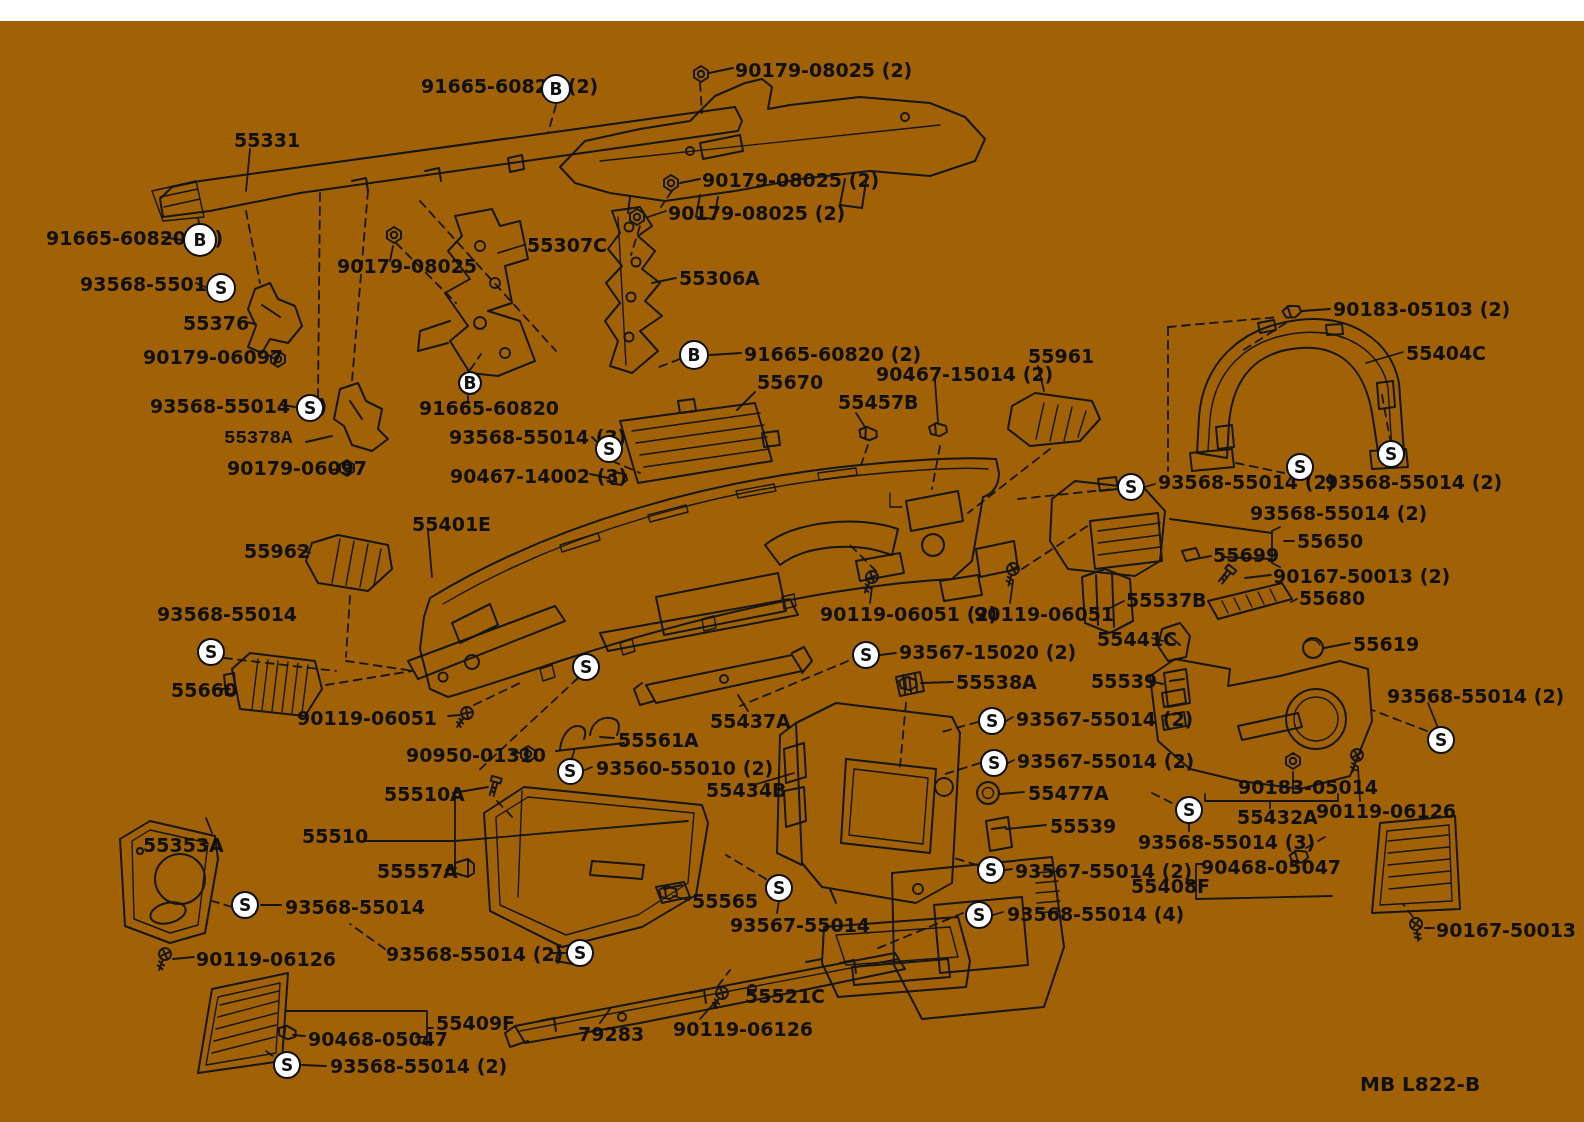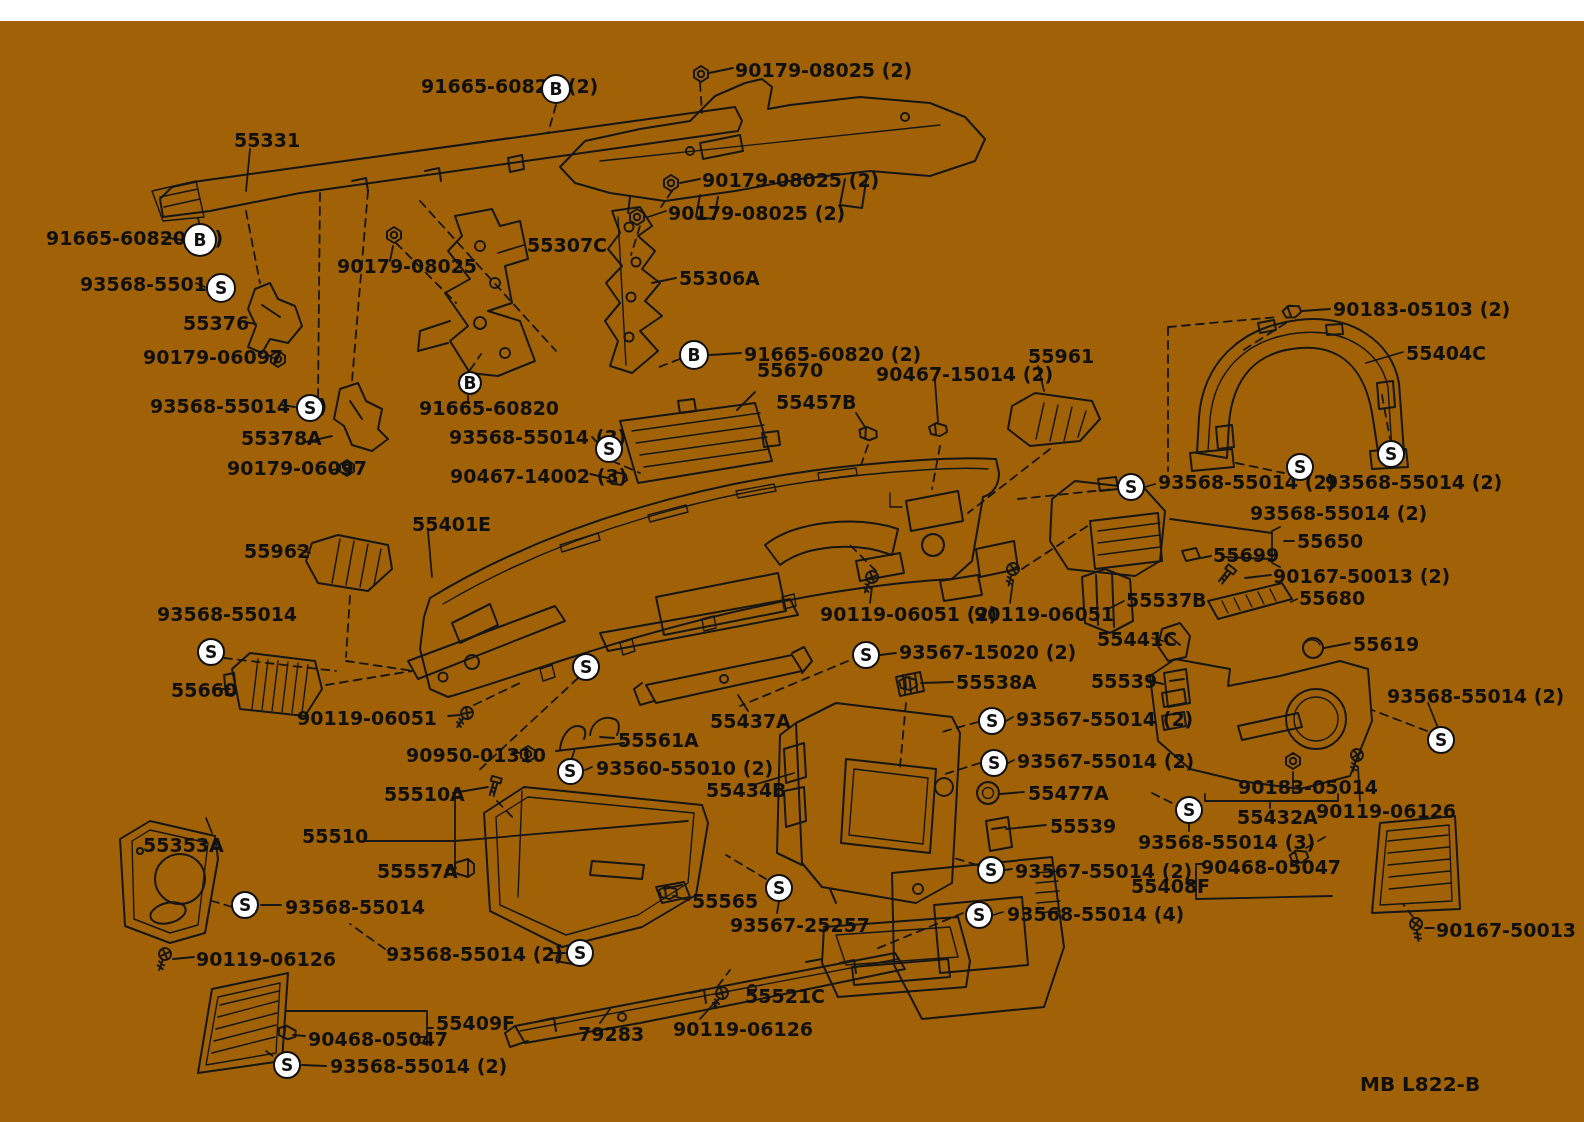--- a/index.html
+++ b/index.html
@@ -325,25 +325,25 @@
       <div class="lbl" style="left: 337px; top: 236px;">90179-08025</div>
       <div class="lbl" style="left: 679px; top: 248px;">55306A</div>
       <div class="lbl" style="left: 80px; top: 254px;">93568-55014</div>
       <div class="lbl" style="left: 183px; top: 293px;">55376</div>
       <div class="lbl" style="left: 1333px; top: 279px;">90183-05103 (2)</div>
       <div class="lbl" style="left: 143px; top: 327px;">90179-06097</div>
       <div class="lbl" style="left: 744px; top: 324px;">91665-60820 (2)</div>
       <div class="lbl" style="left: 1406px; top: 323px;">55404C</div>
       <div class="lbl" style="left: 1028px; top: 326px;">55961</div>
       <div class="lbl" style="left: 876px; top: 344px;">90467-15014 (2)</div>
-      <div class="lbl" style="left: 757px; top: 340px;">55670</div>
-      <div class="lbl" style="left: 776px; top: 372px; text-align: right;">55457B</div>
+      <div class="lbl" style="left: 757px; top: 352px;">55670</div>
+      <div class="lbl" style="left: 838px; top: 372px; text-align: right;">55457B</div>
       <div class="lbl" style="left: 150px; top: 376px;">93568-55014 (2)</div>
       <div class="lbl" style="left: 419px; top: 378px;">91665-60820</div>
-      <div class="lbl" style="left: 241px; top: 408px;">55378A</div>
+      <div class="lbl" style="left: 224px; top: 408px; font-family: Liberation Mono, monospace;">55378A</div>
       <div class="lbl" style="left: 449px; top: 407px;">93568-55014 (3)</div>
       <div class="lbl" style="left: 227px; top: 438px;">90179-06097</div>
       <div class="lbl" style="left: 450px; top: 446px;">90467-14002 (3)</div>
       <div class="lbl" style="left: 1158px; top: 452px;">93568-55014 (2)</div>
       <div class="lbl" style="left: 1325px; top: 452px;">93568-55014 (2)</div>
       <div class="lbl" style="left: 1250px; top: 483px;">93568-55014 (2)</div>
       <div class="lbl" style="left: 412px; top: 494px;">55401E</div>
       <div class="lbl" style="left: 244px; top: 521px;">55962</div>
       <div class="lbl" style="left: 1297px; top: 511px;">55650</div>
       <div class="lbl" style="left: 1213px; top: 525px;">55699</div>
@@ -377,21 +377,21 @@
       <div class="lbl" style="left: 1050px; top: 796px;">55539</div>
       <div class="lbl" style="left: 302px; top: 806px;">55510</div>
       <div class="lbl" style="left: 1138px; top: 812px;">93568-55014 (3)</div>
       <div class="lbl" style="left: 1201px; top: 837px;">90468-05047</div>
       <div class="lbl" style="left: 377px; top: 841px;">55557A</div>
       <div class="lbl" style="left: 1015px; top: 841px;">93567-55014 (2)</div>
       <div class="lbl" style="left: 1131px; top: 856px;">55408F</div>
       <div class="lbl" style="left: 692px; top: 871px;">55565</div>
       <div class="lbl" style="left: 285px; top: 877px;">93568-55014</div>
       <div class="lbl" style="left: 1007px; top: 884px;">93568-55014 (4)</div>
-      <div class="lbl" style="left: 730px; top: 895px;">93567-25257</div>
+      <div class="lbl" style="left: 730px; top: 895px;">93567-55014</div>
       <div class="lbl" style="left: 1436px; top: 900px;">90167-50013</div>
       <div class="lbl" style="left: 196px; top: 929px;">90119-06126</div>
       <div class="lbl" style="left: 386px; top: 924px;">93568-55014 (2)</div>
       <div class="lbl" style="left: 745px; top: 966px;">55521C</div>
       <div class="lbl" style="left: 436px; top: 993px;">55409F</div>
       <div class="lbl" style="left: 578px; top: 1004px;">79283</div>
       <div class="lbl" style="left: 673px; top: 999px;">90119-06126</div>
       <div class="lbl" style="left: 308px; top: 1009px;">90468-05047</div>
       <div class="lbl" style="left: 330px; top: 1036px;">93568-55014 (2)</div>
       <div class="mark" style="left: 541px; top: 53px; height: 30px; width: 30px;">B</div>

